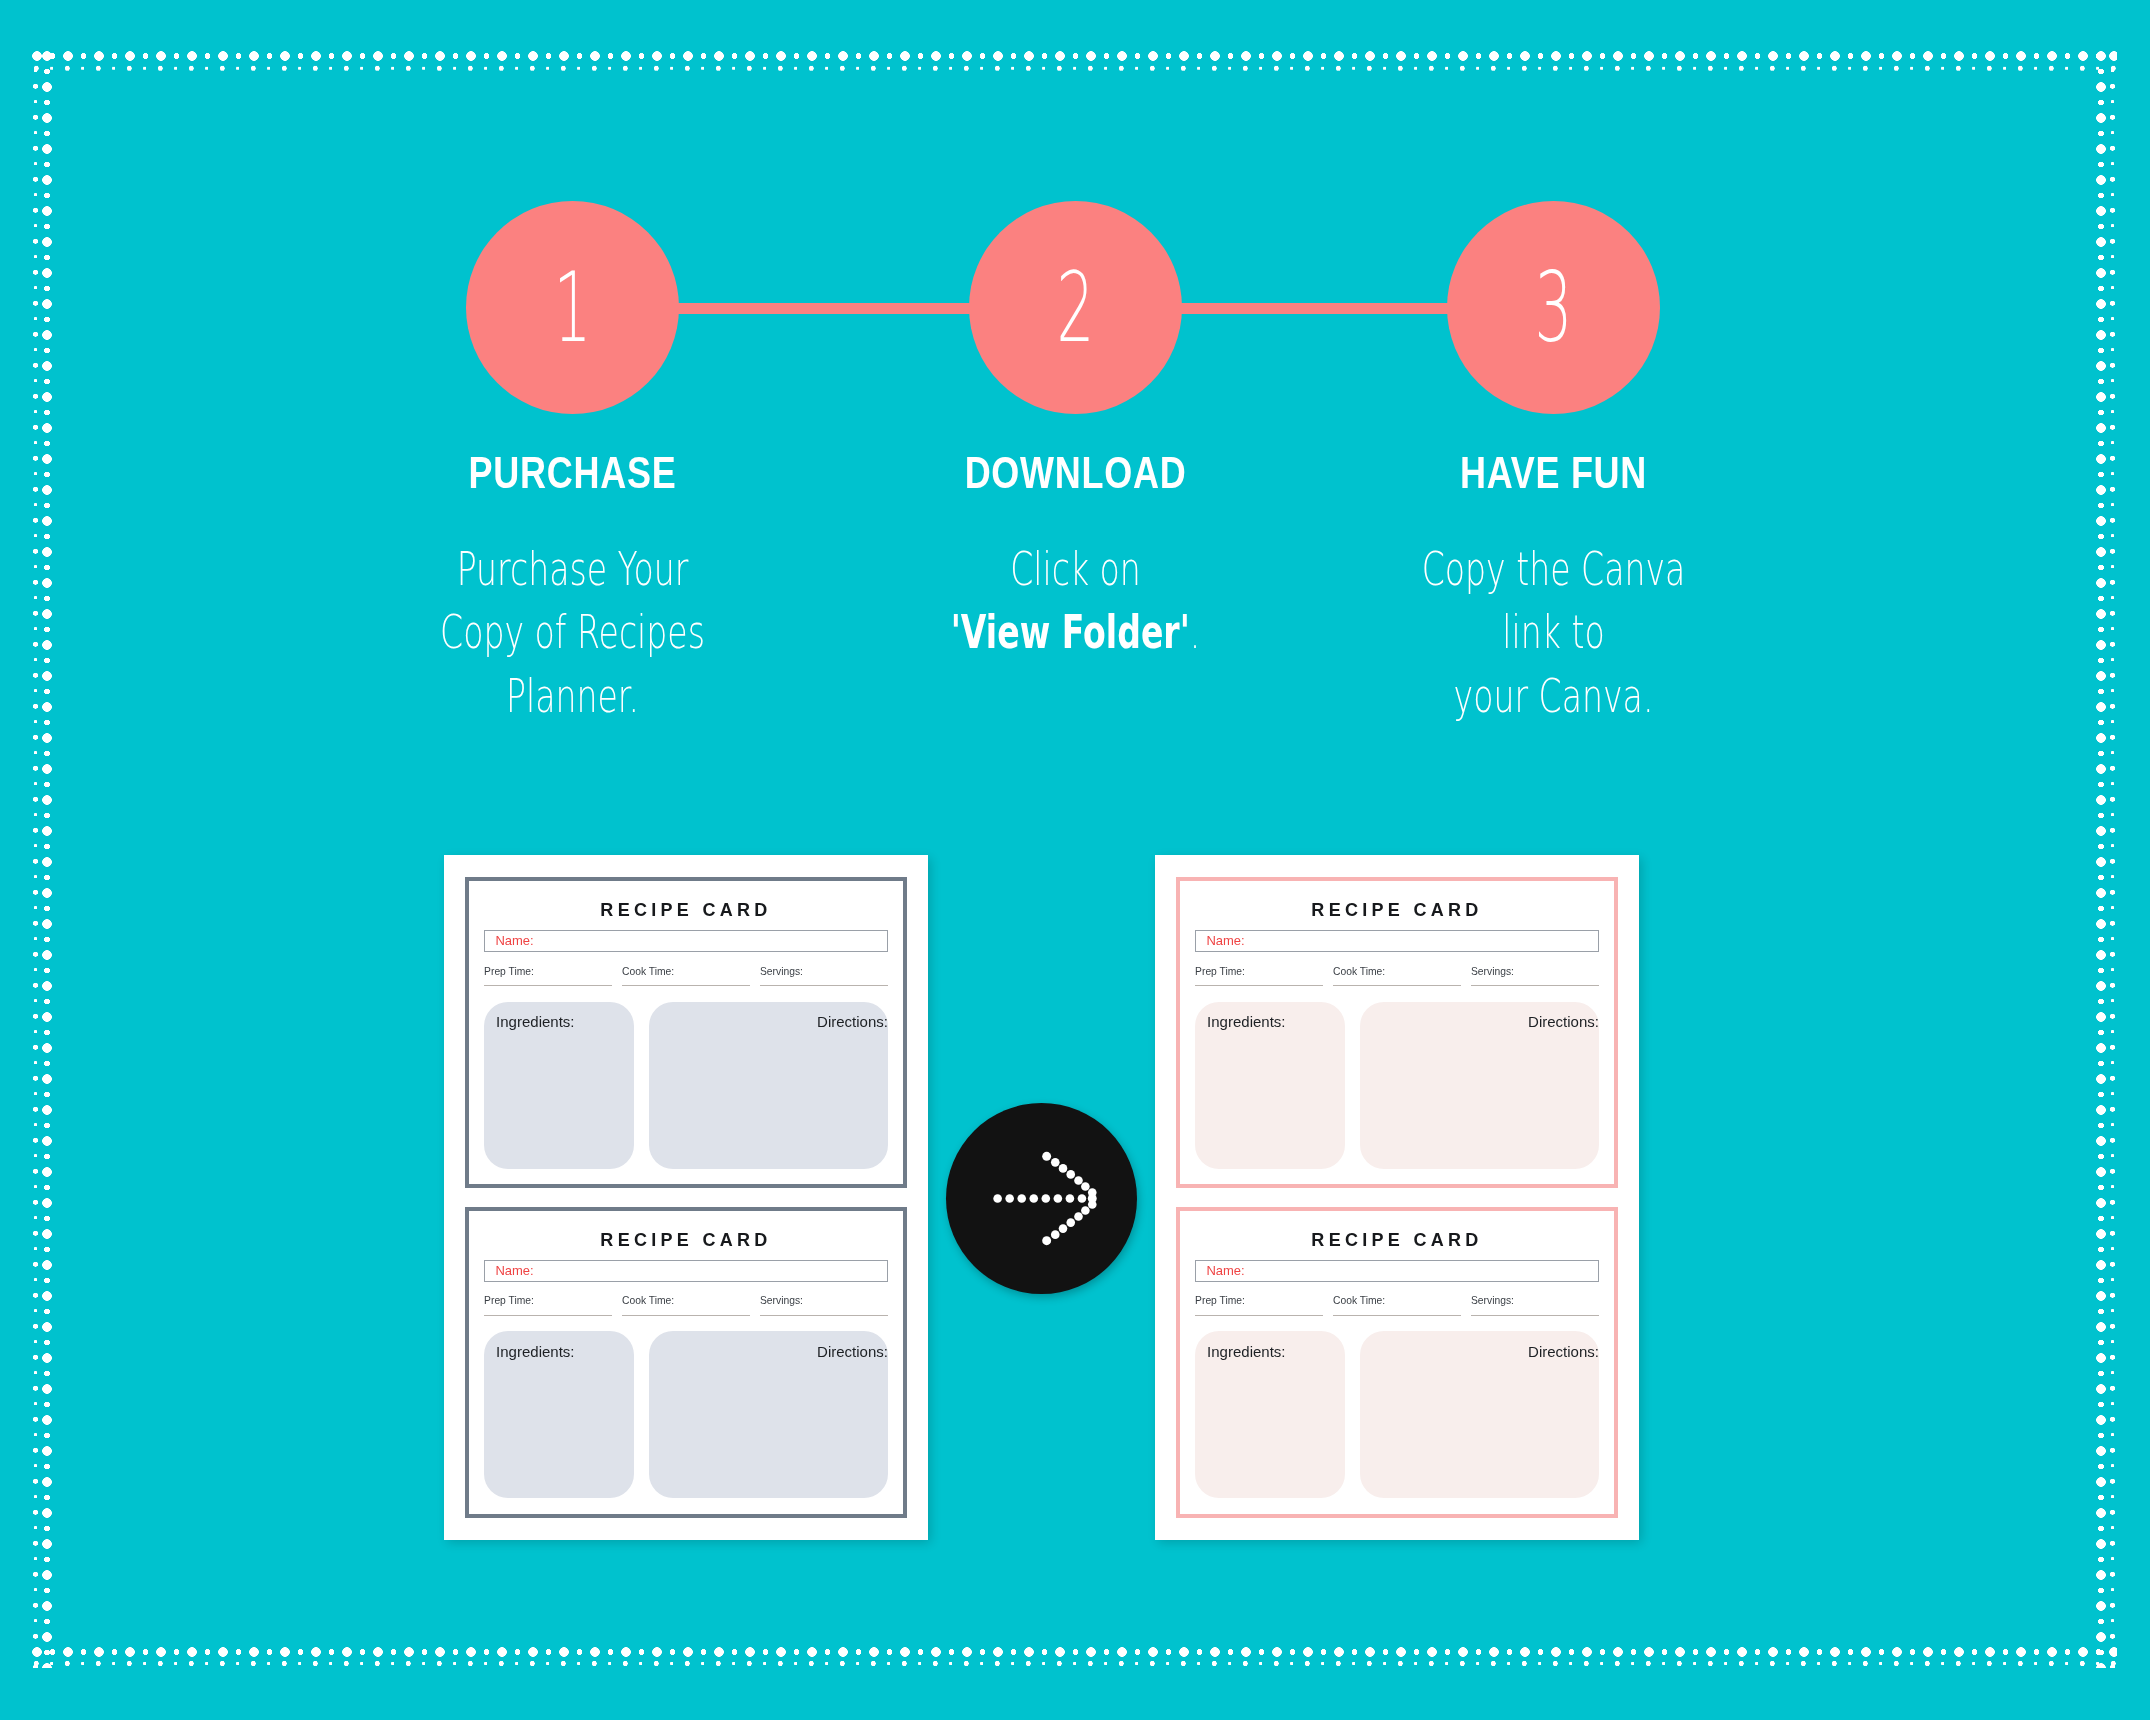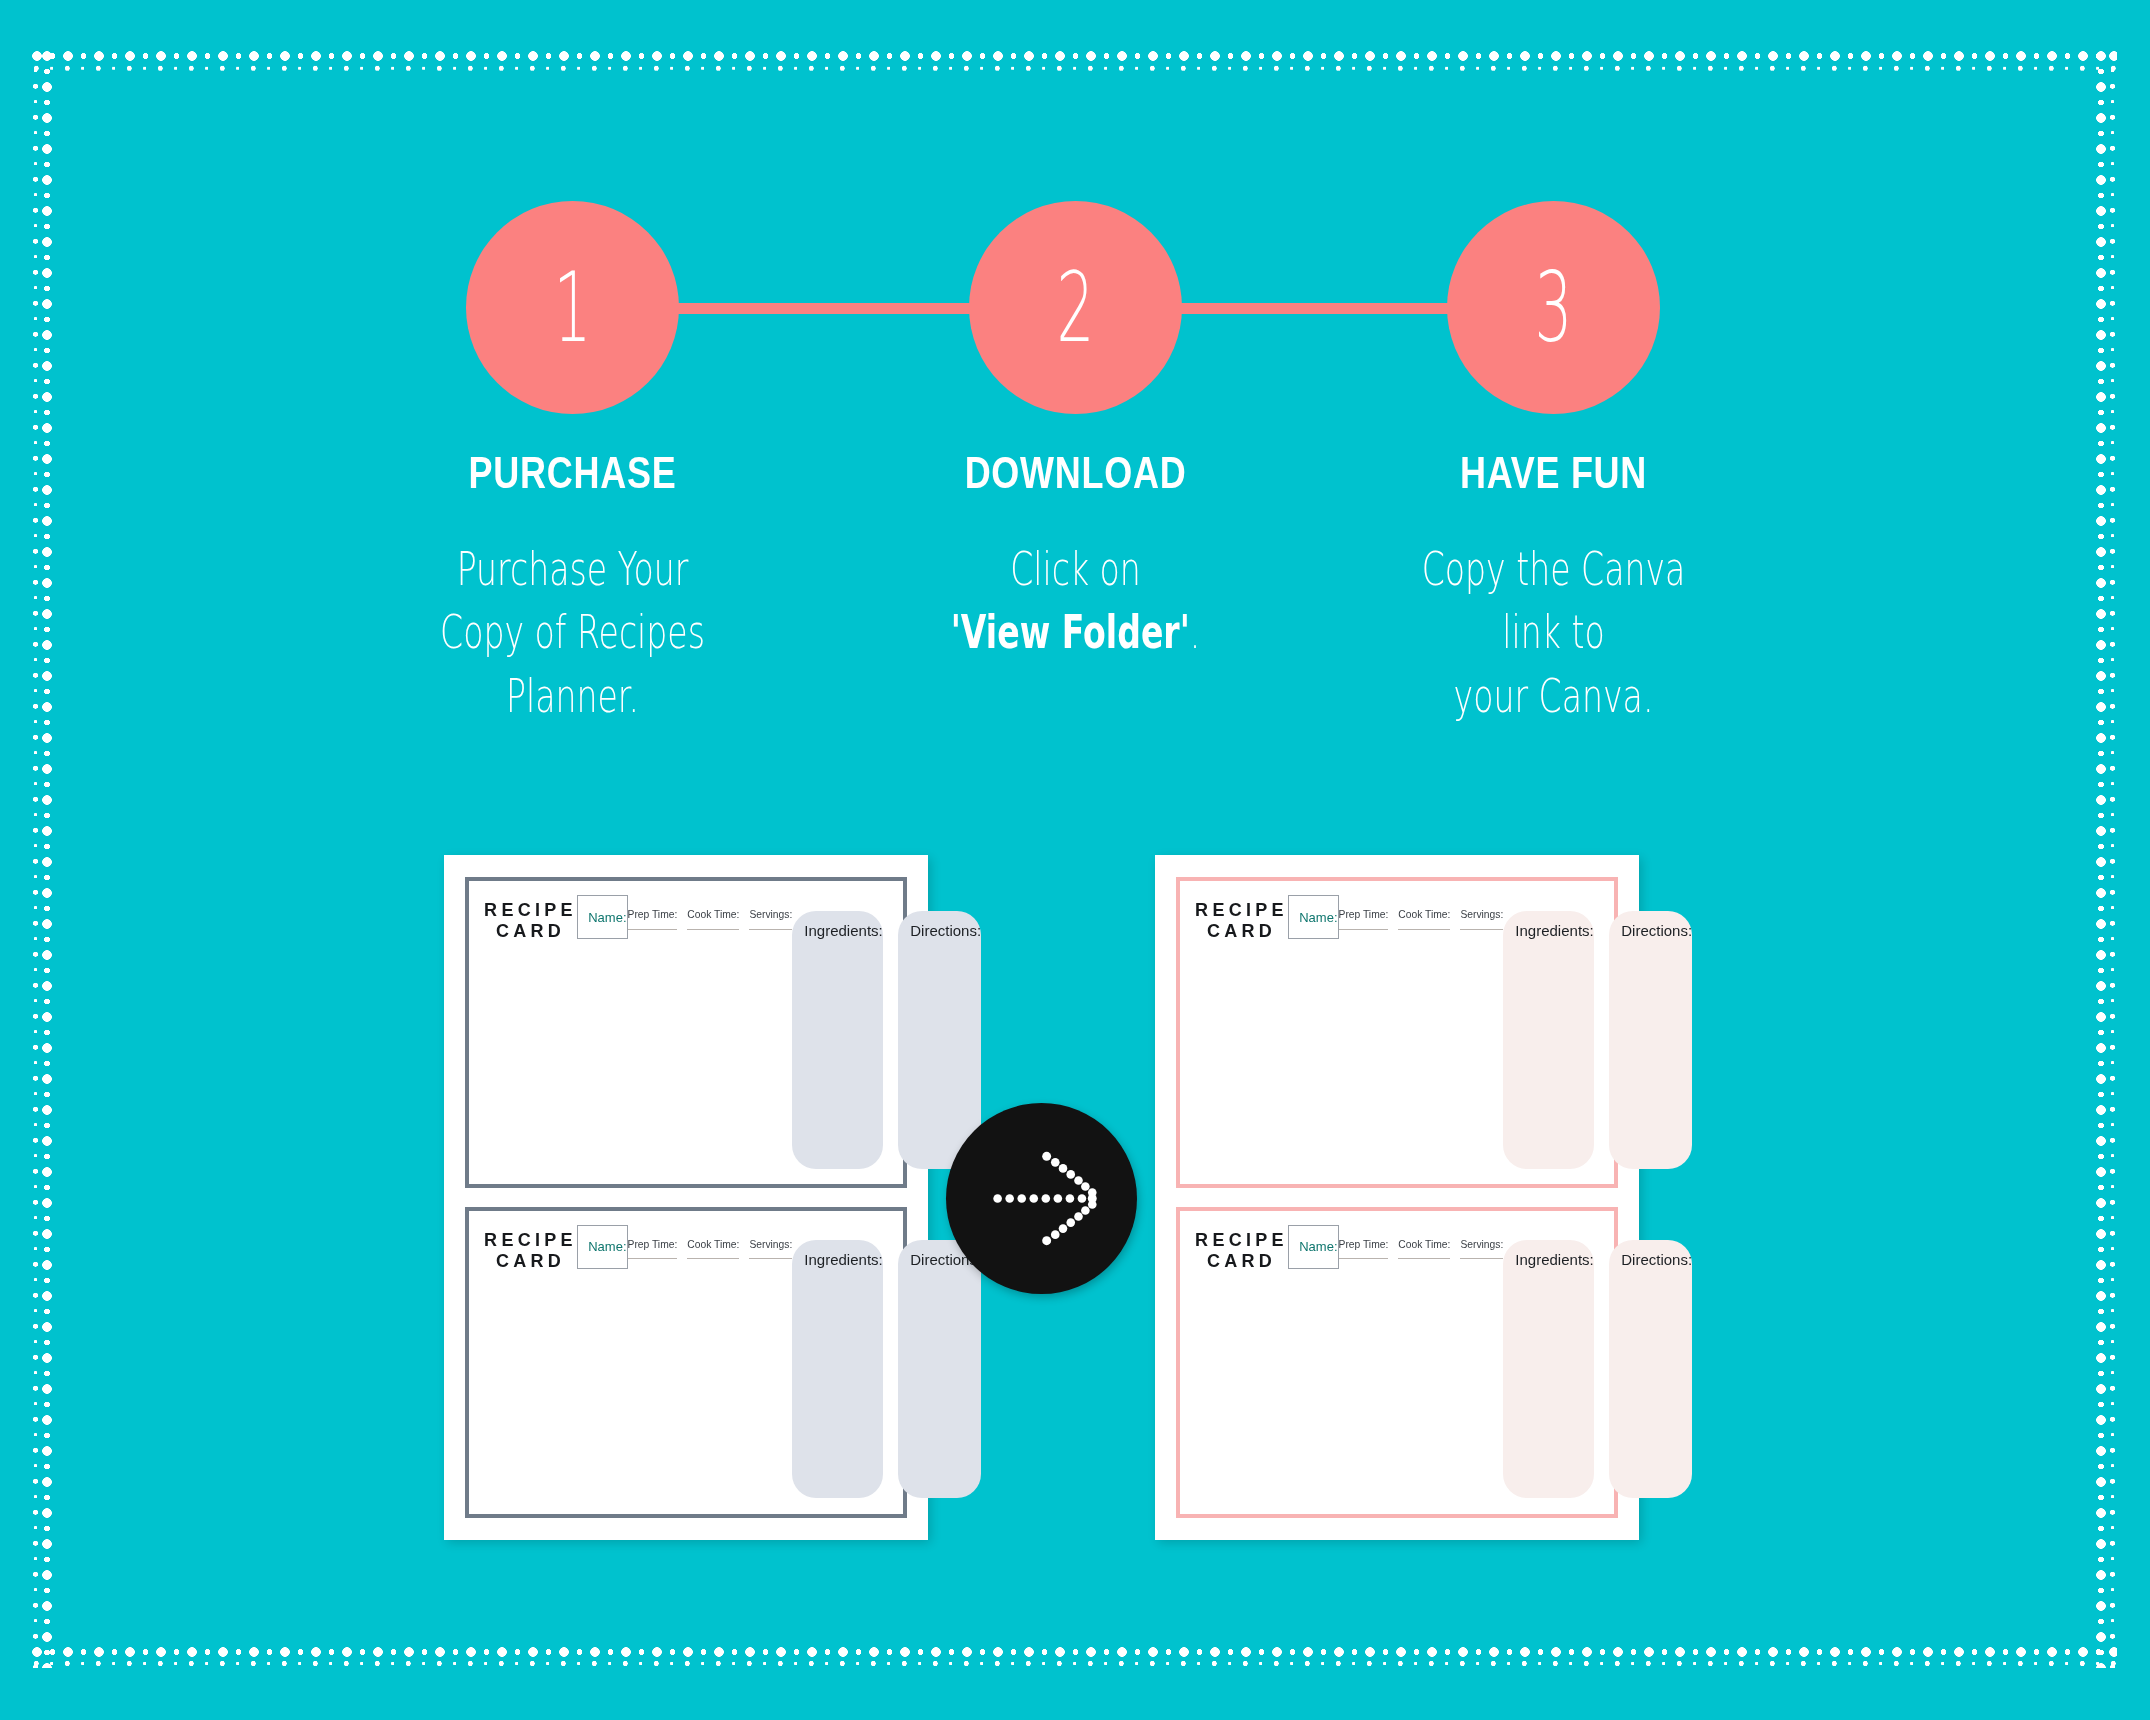--- a/index.html
+++ b/index.html
@@ -180,43 +180,43 @@
     padding: 22.4px 20.6px;
     box-sizing: border-box;
   }
   .card {
     position: relative;
     box-sizing: border-box;
     background: #ffffff;
     flex: 1 1 0;
     padding: 13.8px 15.5px 15.5px 15.5px;
     display: flex;
-    flex-direction: row;
+    flex-direction: column;
   }
   .card.gray { border: 4.3px solid #6f7b89; }
   .card.pink { border: 4.3px solid #f8b3b3; }
   .card + .card { margin-top: 19px; }
 
   .card-title {
     text-align: center;
     font-size: 18px;
     font-weight: bold;
     letter-spacing: 4.3px;
     color: #17191c;
     font-family: "Liberation Sans", sans-serif;
     margin: 5.2px 0 8.6px 0;
   }
   .name-box {
     border: 0.9px solid #9aa0a8;
-    height: 44px;
+    height: 22px;
     display: flex;
     align-items: center;
     padding-left: 10.3px;
     font-size: 13px;
-    color: #0f766e;
+    color: #ef4444;
     font-family: "Liberation Sans", sans-serif;
     box-sizing: border-box;
   }
   .meta-row {
     display: flex;
     gap: 10px;
     margin-top: 13.8px;
   }
   .meta-cell {
     flex: 1 1 0;

